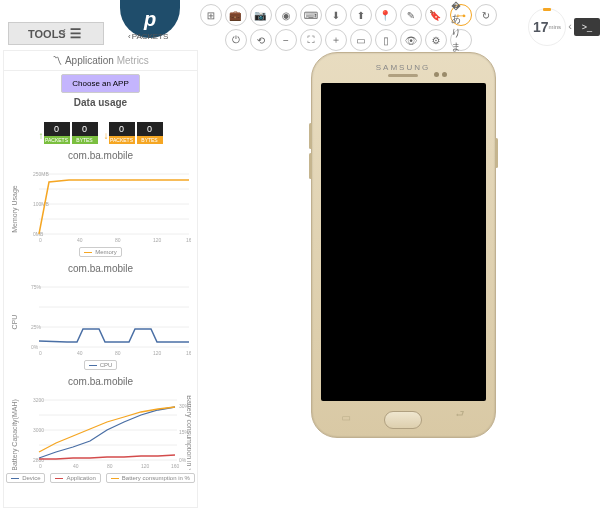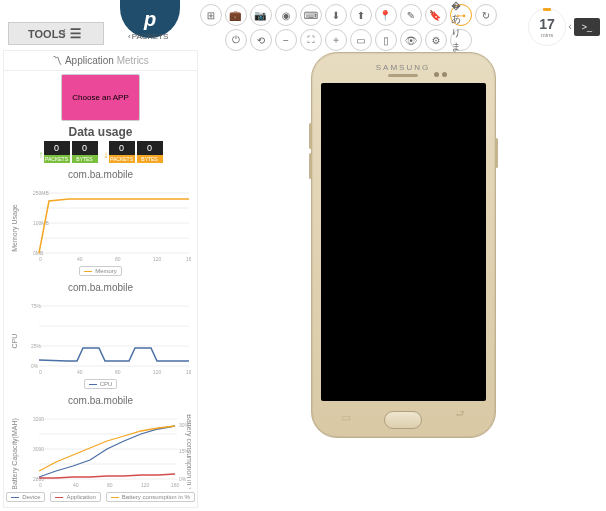--- a/index.html
+++ b/index.html
@@ -13,34 +13,34 @@
   .logo-tab { position: absolute; left: 120px; top: 0; width: 60px; height: 38px; background: #1f4d6b; border-radius: 0 0 30px 30px; display: flex; align-items: center; justify-content: center; }
   .logo-tab span { color: #fff; font-size: 20px; font-style: italic; font-weight: bold; }
   .devices-label { position: absolute; left: 128px; top: 32px; font-size: 8px; color: #555; }
   .devices-label::before { content: "‹"; margin-right: 1px; }
 
   .toolbar { position: absolute; left: 200px; top: 4px; display: flex; flex-direction: column; gap: 3px; }
   .toolbar-row { display: flex; gap: 3px; }
   .tb-btn { width: 22px; height: 22px; border-radius: 50%; border: 1px solid #d0d0d0; background: #fff; display: flex; align-items: center; justify-content: center; font-size: 10px; color: #666; cursor: pointer; }
   .tb-btn.active { border-color: #f5a623; color: #f5a623; }
 
-  .timer-badge { position: absolute; right: 40px; top: 8px; width: 38px; height: 38px; border-radius: 50%; background: #fff; border: 1px solid #eee; display: flex; flex-direction: column; align-items: center; justify-content: center; }
+  .timer-badge { position: absolute; right: 40px; top: 8px; width: 38px; height: 38px; border-radius: 50%; background: #fff; border: 1px solid #eee; display: flex; align-items: center; justify-content: center; }
   .timer-badge .tick { position:absolute; top:-1px; left:50%; transform:translateX(-50%); width: 8px; height:3px; background:#f5a623; border-radius:1px;}
   .timer-badge .num { font-size: 14px; font-weight: bold; color: #525760; }
   .timer-badge .unit { font-size: 6px; color: #888; }
   .terminal-btn { position: absolute; right: 6px; top: 18px; width: 26px; height: 18px; background: #3a3a3a; border-radius: 2px; color: #eee; display: flex; align-items: center; justify-content: center; font-size: 9px; cursor: pointer; }
   .terminal-chevron { position: absolute; right: 34px; top: 20px; font-size: 11px; color: #888; }
 
   .sidebar { position: absolute; left: 3px; top: 50px; width: 195px; bottom: 3px; background: #fff; border: 1px solid #eee; overflow: hidden; }
   .panel-title { text-align: center; padding: 4px 0; font-size: 10px; color: #6d6d6d; border-bottom: 1px solid #eee; }
   .panel-title .light { color: #aaa; }
-  .choose-app { display: block; margin: 3px auto; font-size: 8px; padding: 18px 10px; background: #ec4899; border: 1px solid #ccc; border-radius: 2px; cursor: pointer; }
+  .choose-app { display: block; margin: 3px auto; font-size: 8px; padding: 4px 10px; background: #c4b5fd; border: 1px solid #ccc; border-radius: 2px; cursor: pointer; }
 
   .data-usage { text-align: center; }
-  .data-usage-title { font-size: 12px; font-weight: bold; color: #555; margin: 4px 0 2px; }
+  .data-usage-title { font-size: 10px; font-weight: bold; color: #555; margin: 4px 0 14px; }
   .counters { display: flex; justify-content: center; gap: 6px; }
   .counter-group { display: flex; align-items: flex-start; }
   .arrow { font-size: 10px; margin-top: 8px; }
   .arrow.up { color: #7bbf3f; }
   .arrow.down { color: #f5a623; }
   .counter-pair { display: flex; gap: 2px; }
   .counter { display: flex; flex-direction: column; }
   .counter .val { background: #222; color: #fff; width: 26px; height: 14px; font-size: 9px; display: flex; align-items: center; justify-content: center; }
   .counter .lbl { font-size: 5px; color: #fff; padding: 1px 0; text-align: center; }
   .counter.up .lbl { background: #7bbf3f; }

